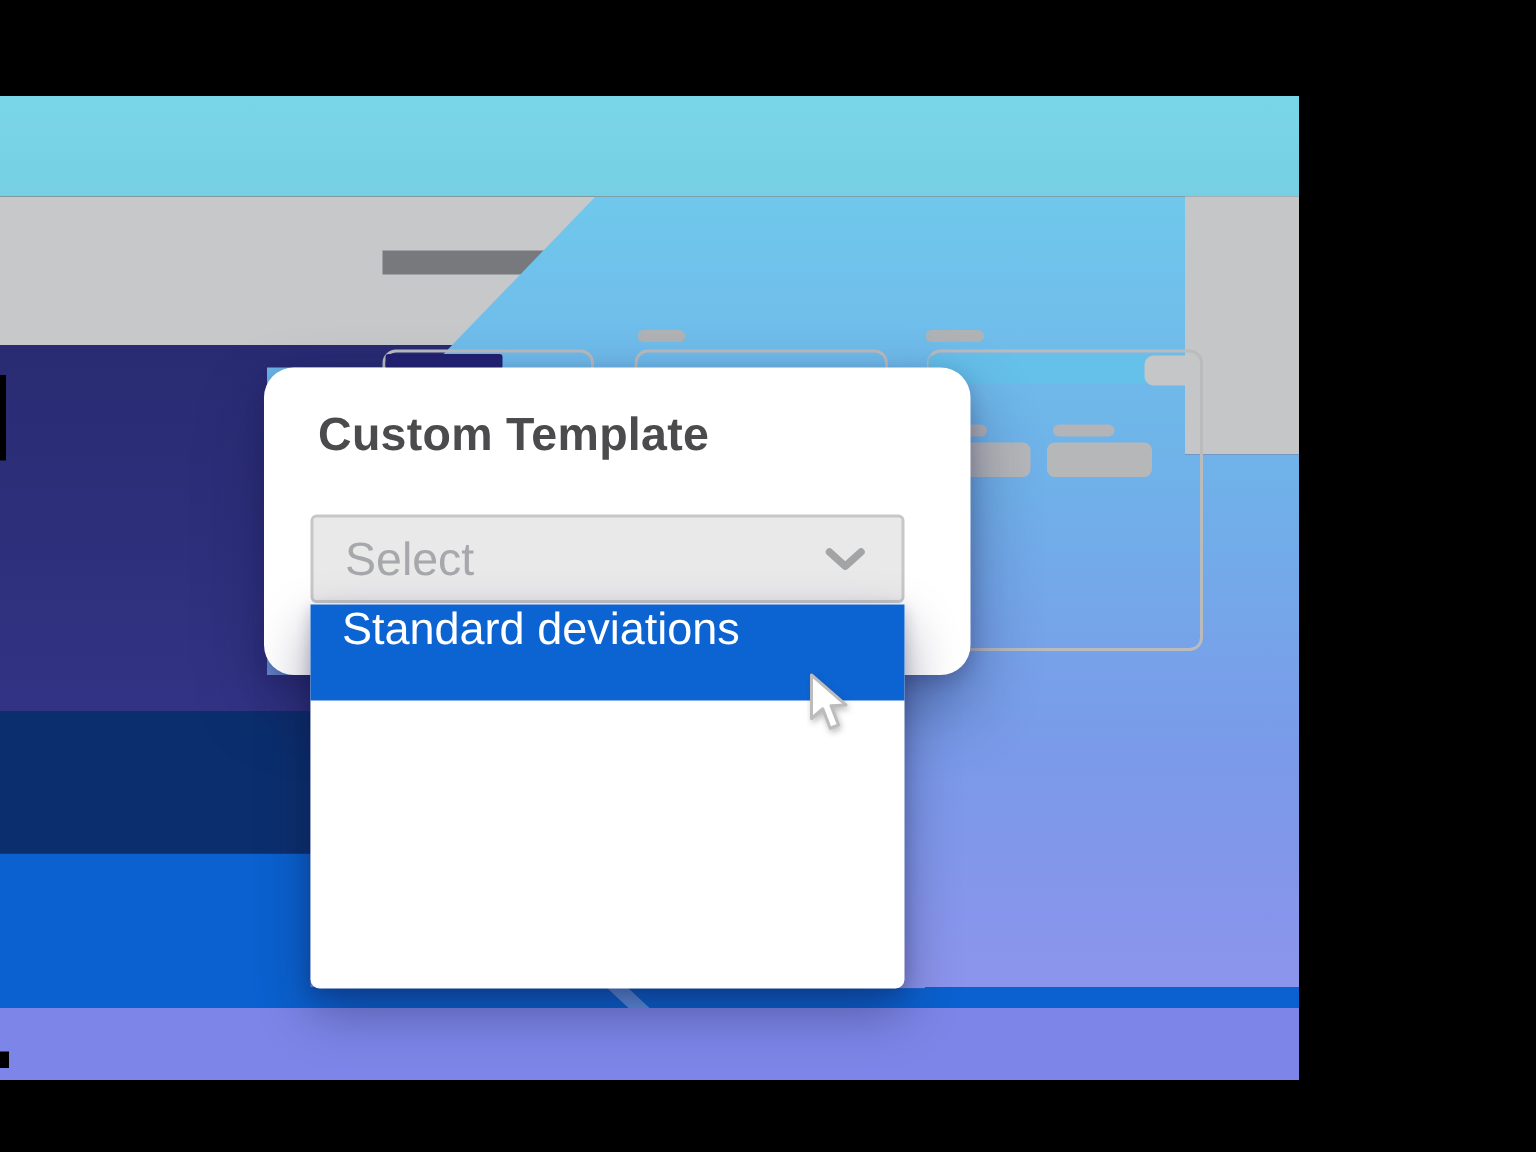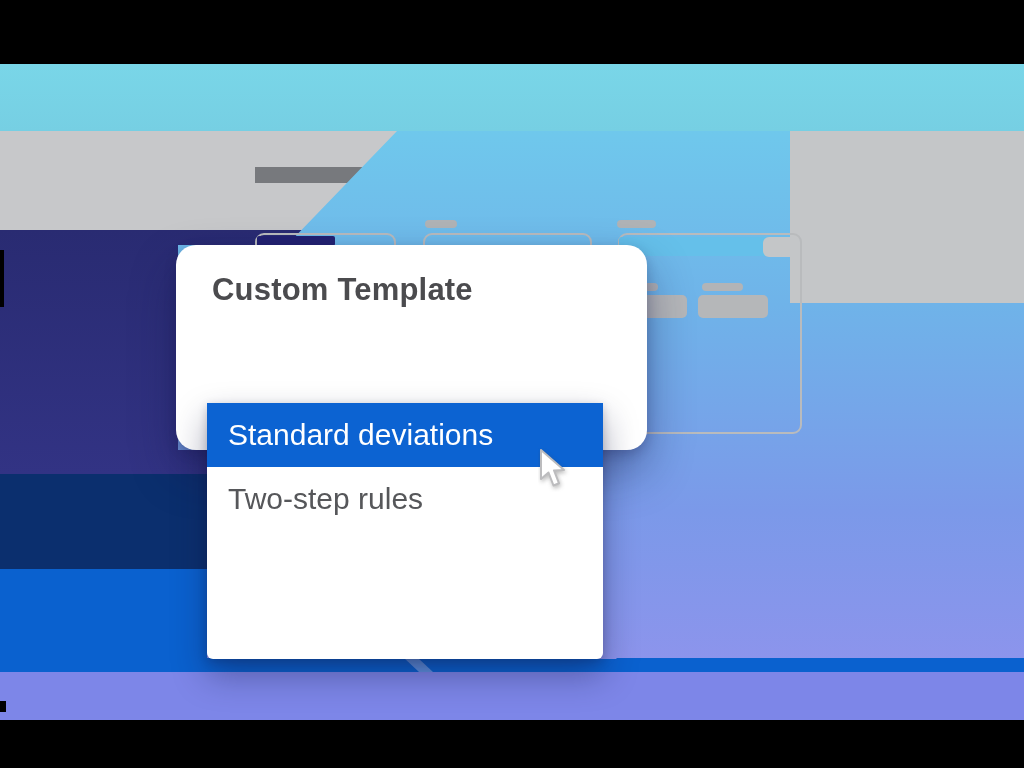--- a/index.html
+++ b/index.html
@@ -1,16 +1,16 @@
 <!DOCTYPE html>
 <html><head>
 <meta charset="utf-8">
 <style>
   html,body{margin:0;padding:0;background:#000;}
-  #stage{position:relative;width:1024px;height:768px;background:#000;overflow:hidden;
+  #stage{position:relative;width:866px;height:768px;background:#000;overflow:hidden;
          font-family:"Liberation Sans", sans-serif;}
   .abs{position:absolute;}
 
   
   .band{left:0;width:1024px;}
   #band-cyan{top:64px;height:67px;background:linear-gradient(180deg,#79d6e8,#76cfe3);}
   #band-gray{top:131px;height:99px;background:#c7c8ca;}
   #band-indigo{top:230px;height:244px;background:linear-gradient(180deg,#292b72,#323384);}
   #band-navy{top:474px;height:95px;background:#0b2f6e;}
   #band-blue{top:569px;height:103px;background:#0a61cf;}
@@ -61,21 +61,21 @@
   #select-box{left:207px;top:343px;width:396px;height:59px;background:#e9e9ea;
       border:2px solid #c7c7c9;border-radius:4px;box-sizing:border-box;
       display:flex;align-items:center;justify-content:space-between;
       padding:0 24px 0 21px;cursor:pointer;}
   #select-placeholder{font-size:31px;color:#a7a8ab;}
 
   
   #dropdown{left:207px;top:403px;width:396px;height:256px;background:#fff;
       border-radius:0 0 6px 6px;
       box-shadow:0 16px 34px rgba(18,20,60,.38),0 3px 10px rgba(18,20,60,.22);}
-  .dd-option{height:64px;display:flex;align-items:center;padding-left:21px;
+  .dd-option{height:64px;display:flex;align-items:flex-start;padding-left:21px;
       font-size:30px;color:#56575a;cursor:pointer;box-sizing:border-box;}
   .dd-option.highlighted{background:#0c63d2;color:#ffffff;}
 
   #cursor{left:538px;top:448px;}
 </style>
 </head>
 <body>
 
 <div id="stage">
 
@@ -105,27 +105,32 @@
   <div class="abs" id="strip-left"></div>
   <div class="abs" id="strip-wedge"></div>
   <div class="abs" id="strip-right"></div>
 
   <div class="abs" id="edge-mark-1"></div>
   <div class="abs" id="edge-mark-2"></div>
 
   <div class="abs" id="modal"></div>
   <div class="abs" id="modal-title">Custom Template</div>
 
+  <div class="abs" id="select-box">
+    <span id="select-placeholder">Select</span>
+    <span style="display:flex;">
+      <svg width="27" height="16" viewBox="0 0 27 16">
+        <polyline points="3,3 13.5,12.5 24,3" fill="none" stroke="#a3a4a6" stroke-width="5" stroke-linecap="round" stroke-linejoin="round"></polyline>
+      </svg>
+    </span>
+  </div>
 
   <div class="abs" id="dropdown">
     <div class="dd-option abs-row highlighted">
       <span>Standard deviations</span>
-    </div>
-    <div class="dd-option abs-row">
-      <span>Two-step rules</span>
     </div>
   </div>
 
   <div class="abs" id="cursor">
     <svg width="32" height="44" viewBox="0 0 32 44">
       <polygon points="3,2 3,31 10.5,24.5 15.5,37.5 21,35.3 16,22.5 26,22" fill="#ffffff" stroke="#bcbcbe" stroke-width="2" stroke-linejoin="round" style="filter:drop-shadow(1px 2px 2px rgba(60,60,60,.35));"></polygon>
     </svg>
   </div>
 
 </div>

